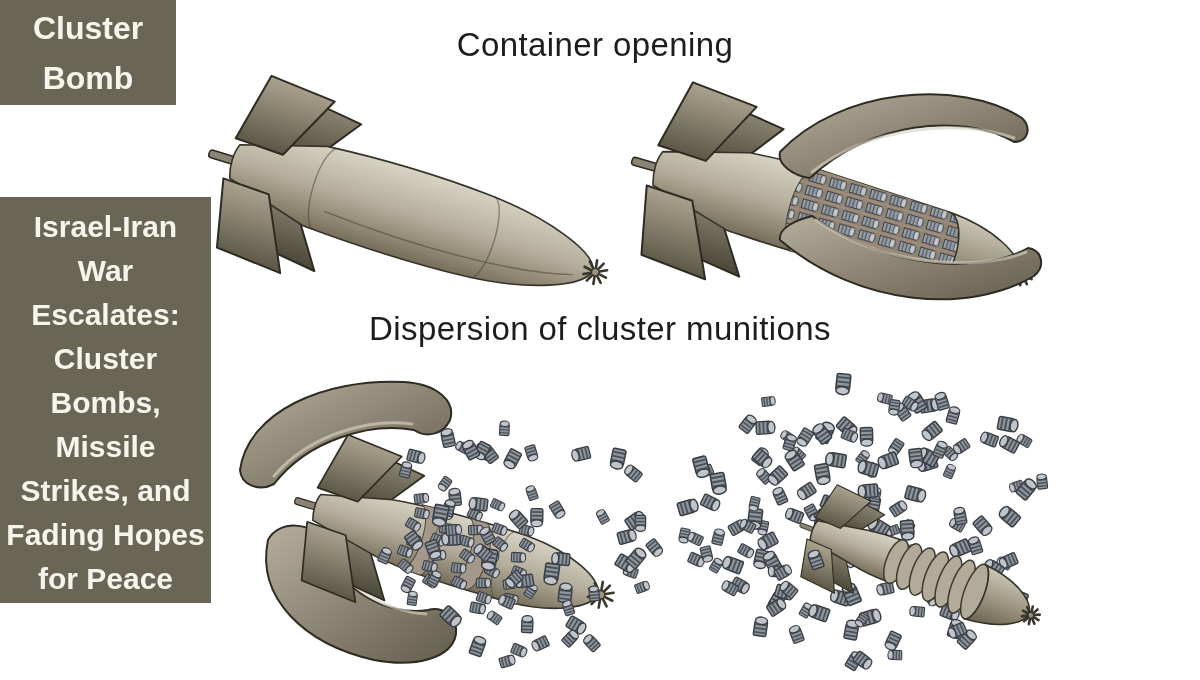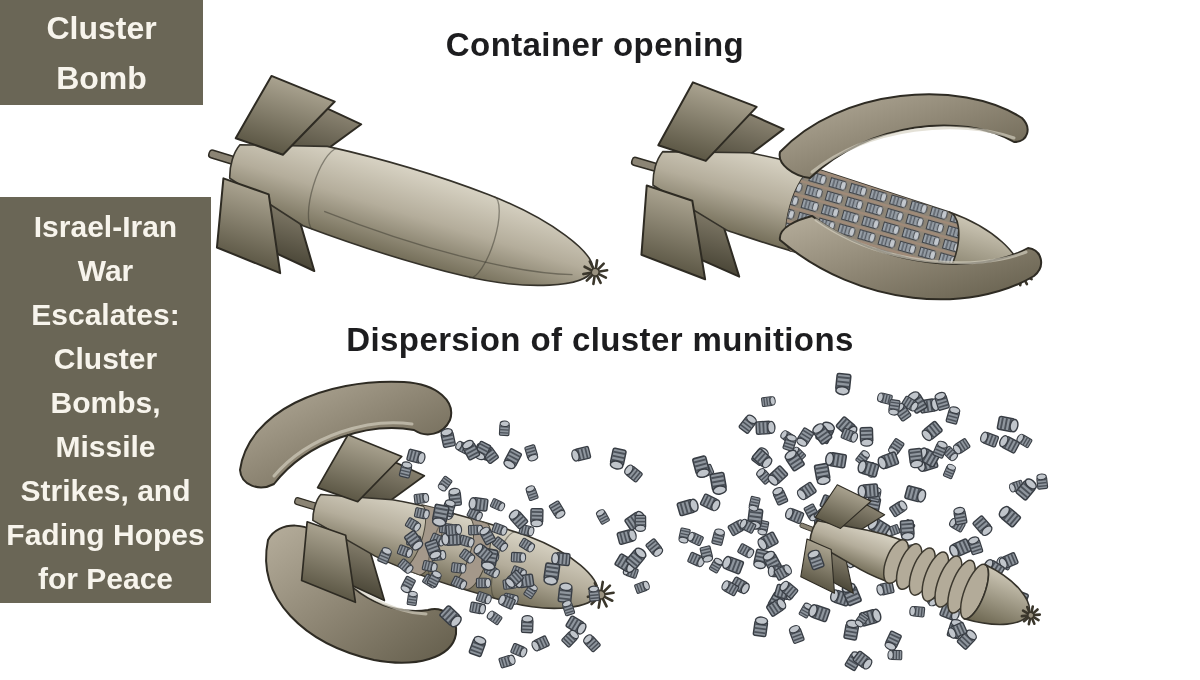--- a/index.html
+++ b/index.html
@@ -5,28 +5,28 @@
   html,body{margin:0;padding:0;}
   body{
     width:1200px;height:680px;position:relative;overflow:hidden;
     background:var(--background,#ffffff);
     font-family:"Liberation Sans",sans-serif;
   }
   .panel{
     position:absolute;background:var(--panel,#6a6656);color:var(--panel_text,#f7f4ec);
     font-weight:700;text-align:center;box-sizing:border-box;
   }
-  #titleCard{left:0;top:0;width:203px;height:105px;font-size:32px;line-height:50px;padding:3px 4px 0 4px;}
+  #titleCard{left:0;top:0;width:176px;height:105px;font-size:32px;line-height:50px;padding:3px 4px 0 4px;}
   #headlineCard{left:0;top:197px;width:211px;height:406px;font-size:30px;line-height:44px;padding:8px 5px 0 5px;}
   .stage{
     position:absolute;margin:0;color:var(--heading_text,#1d1d1f);
-    font-size:33px;font-weight:700;letter-spacing:.4px;text-align:center;white-space:nowrap;
+    font-size:33px;font-weight:400;letter-spacing:.4px;text-align:center;white-space:nowrap;
   }
   #stage1{left:195px;top:26px;width:800px;}
-  #stage2{left:200px;top:321px;width:800px;}
+  #stage2{left:200px;top:310px;width:800px;}
   .fig{position:absolute;overflow:visible;}
   #fig1{left:205px;top:75px;}
   #fig2{left:630px;top:82px;}
   #fig3{left:212px;top:372px;}
   #fig4{left:662px;top:372px;}
   .bodyMain{fill:url(#bodyGrad);stroke:#35322a;stroke-width:1.6;stroke-linejoin:round;}
   .noseMain{fill:url(#bodyGrad2);stroke:#35322a;stroke-width:1.6;stroke-linejoin:round;}
   .shell{fill:url(#shellGrad);stroke:#2e2b23;stroke-width:2;stroke-linejoin:round;}
   .shellHi{fill:none;stroke:#d6d1c2;stroke-width:3;opacity:.65;stroke-linecap:round;}
   .seam{fill:none;stroke:#3c392f;stroke-width:1.3;opacity:.5;}

